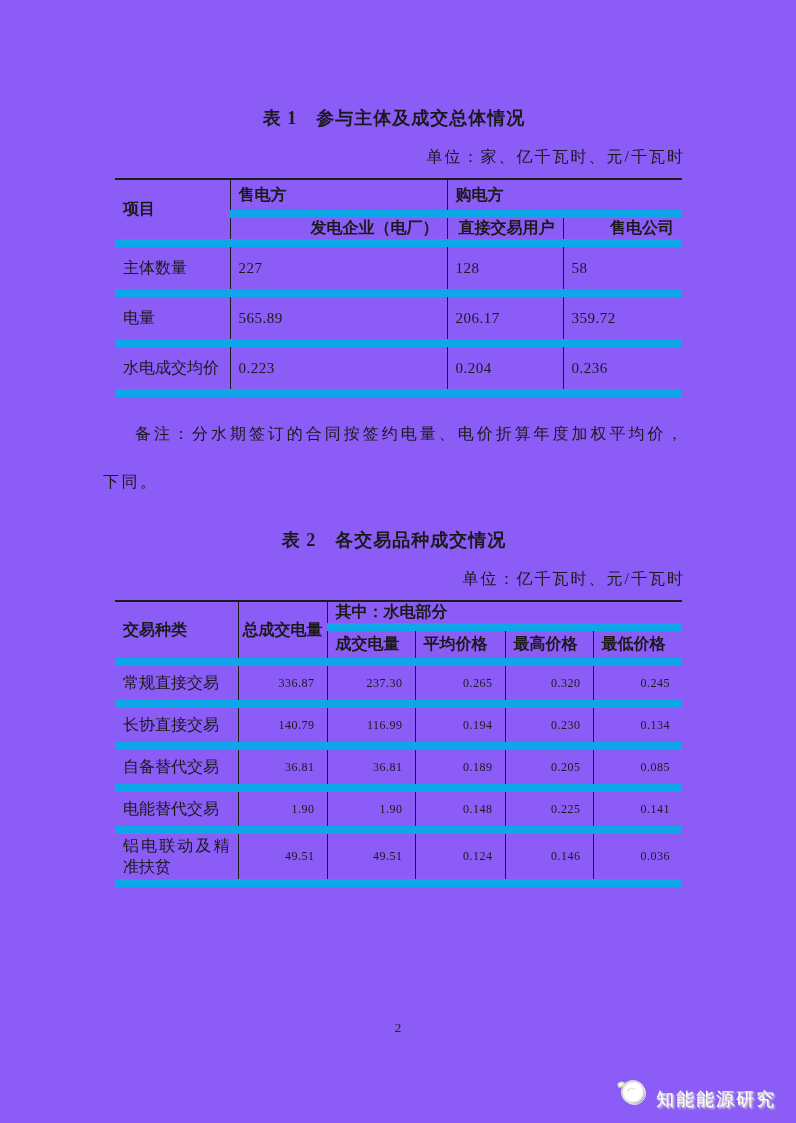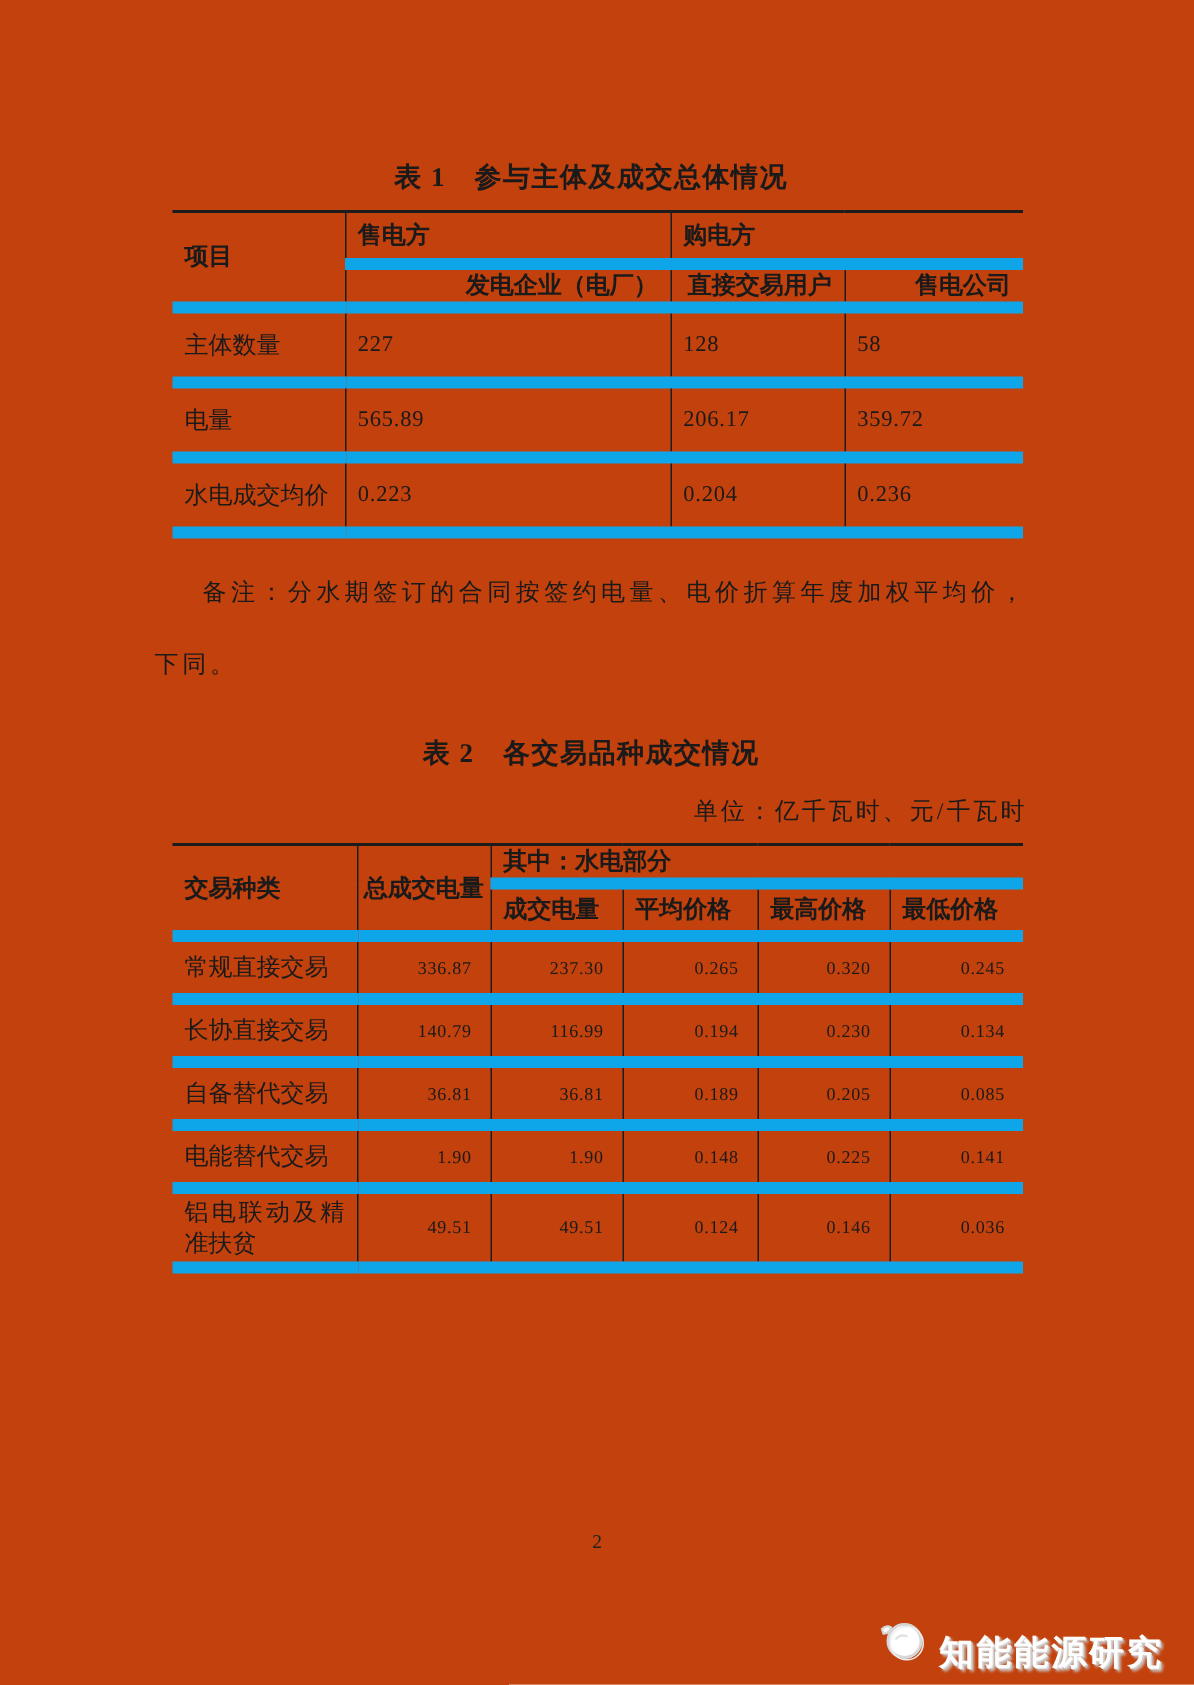--- a/index.html
+++ b/index.html
@@ -4,21 +4,21 @@
 <style>
   * { margin: 0; padding: 0; box-sizing: border-box; }
   html, body { background: #ffffff; }
   body {
     width: 796px; height: 1123px;
     font-family: "Liberation Serif", "DejaVu Serif", serif;
     color: #1a1a1a;
     position: relative;
     overflow: hidden;
   }
-  .page { position: absolute; inset: 0; background: #c2410c; }
+  .page { position: absolute; inset: 0; background: #8b5cf6; }
   .content { position: absolute; left: 103px; top: 0; width: 582px; }
 
   .tbl-title {
     margin-top: 106px;
     text-align: center;
     font-size: 18px;
     font-weight: bold;
     letter-spacing: 1px;
   }
   .tbl-title.second { margin-top: 22px; }
@@ -78,37 +78,38 @@
     font-size: 13px;
     color: #222;
   }
 
   .watermark {
     position: absolute;
     top: 1074px; right: 20px;
     display: flex; align-items: center; gap: 8px;
   }
   .watermark .wm-text {
-    font-size: 23px;
-    font-weight: bold;
+    font-size: 18px;
+    font-weight: normal;
     letter-spacing: 2px;
     color: #fdfdfd;
     text-shadow: 1px 1px 0 #d4d4d4, 2px 2px 2px #c9c9c9;
     font-family: "Liberation Sans", "DejaVu Sans", sans-serif;
     margin-top: 12px;
   }
   .wm-logo { width: 34px; height: 34px; }
 </style>
 </head>
 <body>
 
 <div class="page">
   <div class="content">
 
     <div class="tbl-title">表 1　参与主体及成交总体情况</div>
+    <div class="unit-line">单位：家、亿千瓦时、元/千瓦时</div>
 
     <table class="t1">
       <colgroup>
         <col style="width:115px">
           <col style="width:217px">
           <col style="width:116px">
           <col style="width:119px">
       </colgroup>
       <tbody>
           <tr class="h1">

